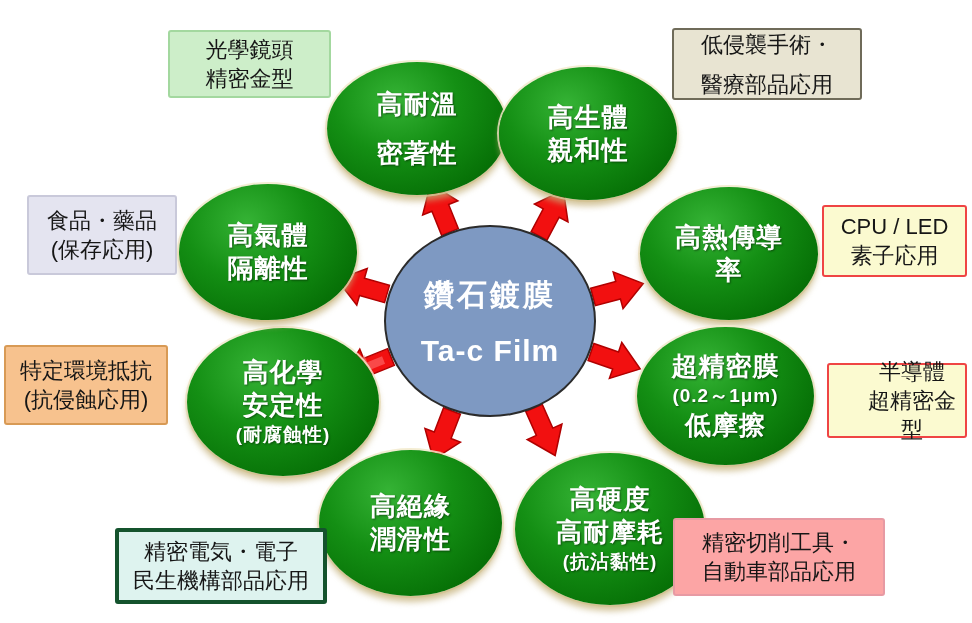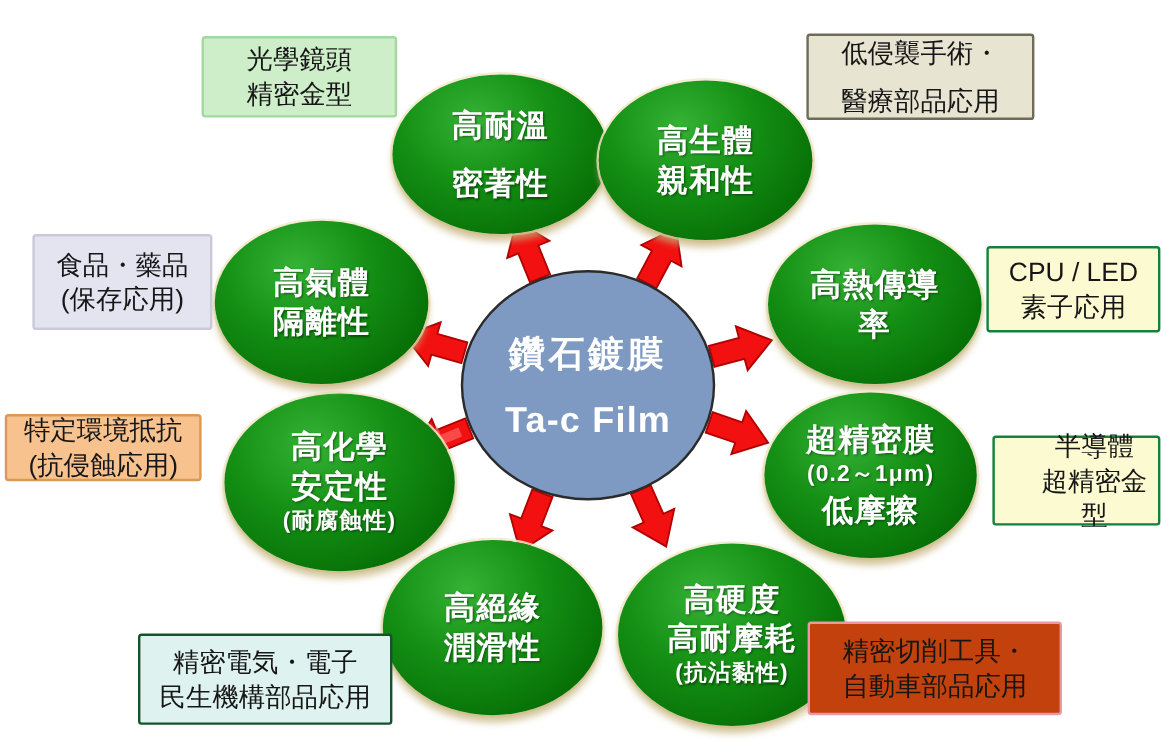--- a/index.html
+++ b/index.html
@@ -27,23 +27,23 @@
   .center-line1{font-size:30px;font-weight:bold;letter-spacing:3px;margin-bottom:18px;}
   .center-line2{font-size:30px;font-weight:bold;letter-spacing:1px;}
   
   .app-label{
     position:absolute;box-sizing:border-box;border-radius:3px;
     display:flex;flex-direction:column;align-items:center;justify-content:center;
     text-align:center;color:#161616;font-size:22px;line-height:29px;
   }
   .lb-green   {background:#cdeec9;border:2px solid #a3d89f;}
   .lb-beige   {background:#e8e4d2;border:2px solid #6f6b59;gap:11px;}
-  .lb-yellow  {background:#fbfad0;border:2px solid #15803d;}
-  .lb-pink    {background:#c2410c;border:2px solid #e79aa3;}
-  .lb-cyan    {background:#def3ef;border:2px solid #14532d;}
+  .lb-yellow  {background:#fbfad0;border:2px solid #ef4444;}
+  .lb-pink    {background:#fca5a5;border:2px solid #e79aa3;}
+  .lb-cyan    {background:#def3ef;border:4px solid #14532d;}
   .lb-orange  {background:#f7c28e;border:2px solid #d89a55;}
   .lb-lavender{background:#e4e4f0;border:2px solid #c9c9da;}
   .arrow-layer{position:absolute;left:0;top:0;pointer-events:none;}
   .arrow{fill:#f21010;stroke:#b00000;stroke-width:1.5;}
   .arrow-bevel{fill:rgba(255,120,120,0.55);}
 </style>
 </head>
 <body>
 
 <div class="stage">
@@ -134,21 +134,21 @@
     <span>超精密金型</span>
   </div>
   <div class="app-label lb-pink" style="left:673px;top:518px;width:212px;height:78px;">
     <span>精密切削工具・</span>
     <span>自動車部品応用</span>
   </div>
   <div class="app-label lb-cyan" style="left:115px;top:528px;width:212px;height:76px;">
     <span>精密電気・電子</span>
     <span>民生機構部品応用</span>
   </div>
-  <div class="app-label lb-orange" style="left:4px;top:345px;width:164px;height:56px;">
+  <div class="app-label lb-orange" style="left:4px;top:345px;width:164px;height:80px;">
     <span>特定環境抵抗</span>
     <span>(抗侵蝕応用)</span>
   </div>
   <div class="app-label lb-lavender" style="left:27px;top:195px;width:150px;height:80px;">
     <span>食品・藥品</span>
     <span>(保存応用)</span>
   </div>
 
 </div>
 

